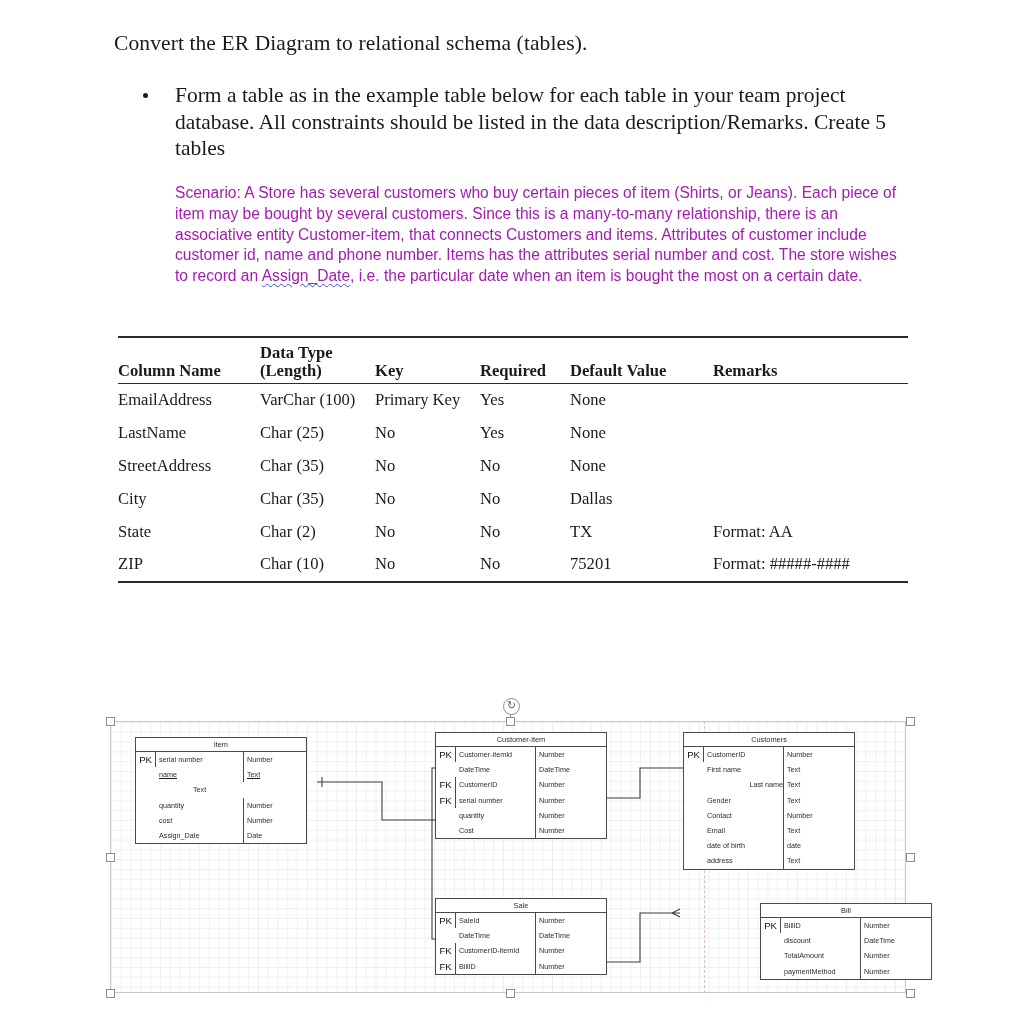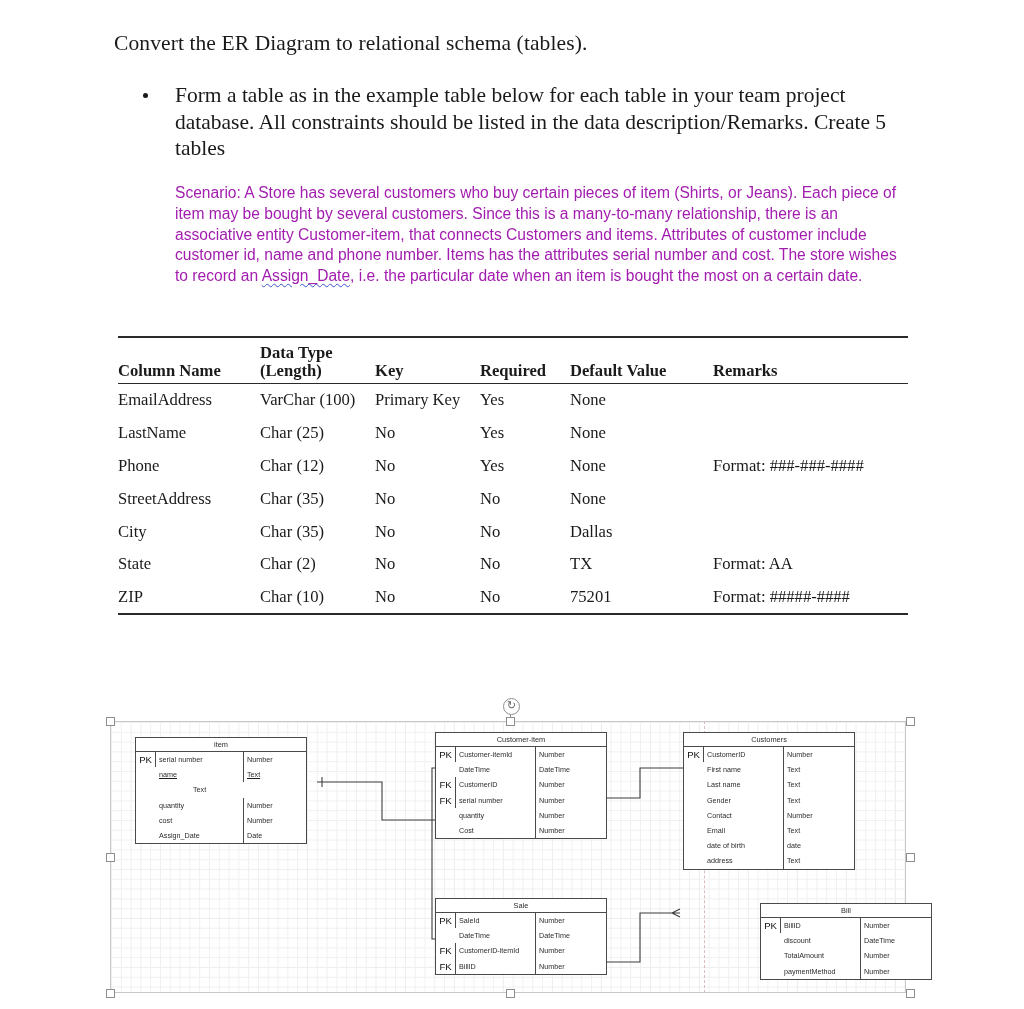--- a/index.html
+++ b/index.html
@@ -283,28 +283,20 @@
         </tr>
         <tr>
           <td class="col-name">LastName</td>
           <td class="col-type">Char (25)</td>
           <td class="col-key">No</td>
           <td class="col-req">Yes</td>
           <td class="col-def">None</td>
           <td class="col-remark"></td>
         </tr>
         <tr>
-          <td class="col-name">Phone</td>
-          <td class="col-type">Char (12)</td>
-          <td class="col-key">No</td>
-          <td class="col-req">Yes</td>
-          <td class="col-def">None</td>
-          <td class="col-remark">Format: ###-###-####</td>
-        </tr>
-        <tr>
           <td class="col-name">StreetAddress</td>
           <td class="col-type">Char (35)</td>
           <td class="col-key">No</td>
           <td class="col-req">No</td>
           <td class="col-def">None</td>
           <td class="col-remark"></td>
         </tr>
         <tr>
           <td class="col-name">City</td>
           <td class="col-type">Char (35)</td>
@@ -440,21 +432,21 @@
             <div class="ename" style="line-height: 15.2px;">CustomerID</div>
             <div class="etype" style="width: 70px; line-height: 15.2px;">Number</div>
           </div>
           <div class="erow" style="height: 15.2px;">
             <div class="ekey" style="width: 20px; line-height: 15.2px;"></div>
             <div class="ename" style="line-height: 15.2px;">First name</div>
             <div class="etype" style="width: 70px; line-height: 15.2px;">Text</div>
           </div>
           <div class="erow" style="height: 15.2px;">
             <div class="ekey" style="width: 20px; line-height: 15.2px;"></div>
-            <div class="ename" style="line-height: 15.2px;">Last name</div>
+            <div class="ename" style="line-height: 15.2px; text-align: right;">Last name</div>
             <div class="etype" style="width: 70px; line-height: 15.2px;">Text</div>
           </div>
           <div class="erow" style="height: 15.2px;">
             <div class="ekey" style="width: 20px; line-height: 15.2px;"></div>
             <div class="ename" style="line-height: 15.2px;">Gender</div>
             <div class="etype" style="width: 70px; line-height: 15.2px;">Text</div>
           </div>
           <div class="erow" style="height: 15.2px;">
             <div class="ekey" style="width: 20px; line-height: 15.2px;"></div>
             <div class="ename" style="line-height: 15.2px;">Contact</div>

